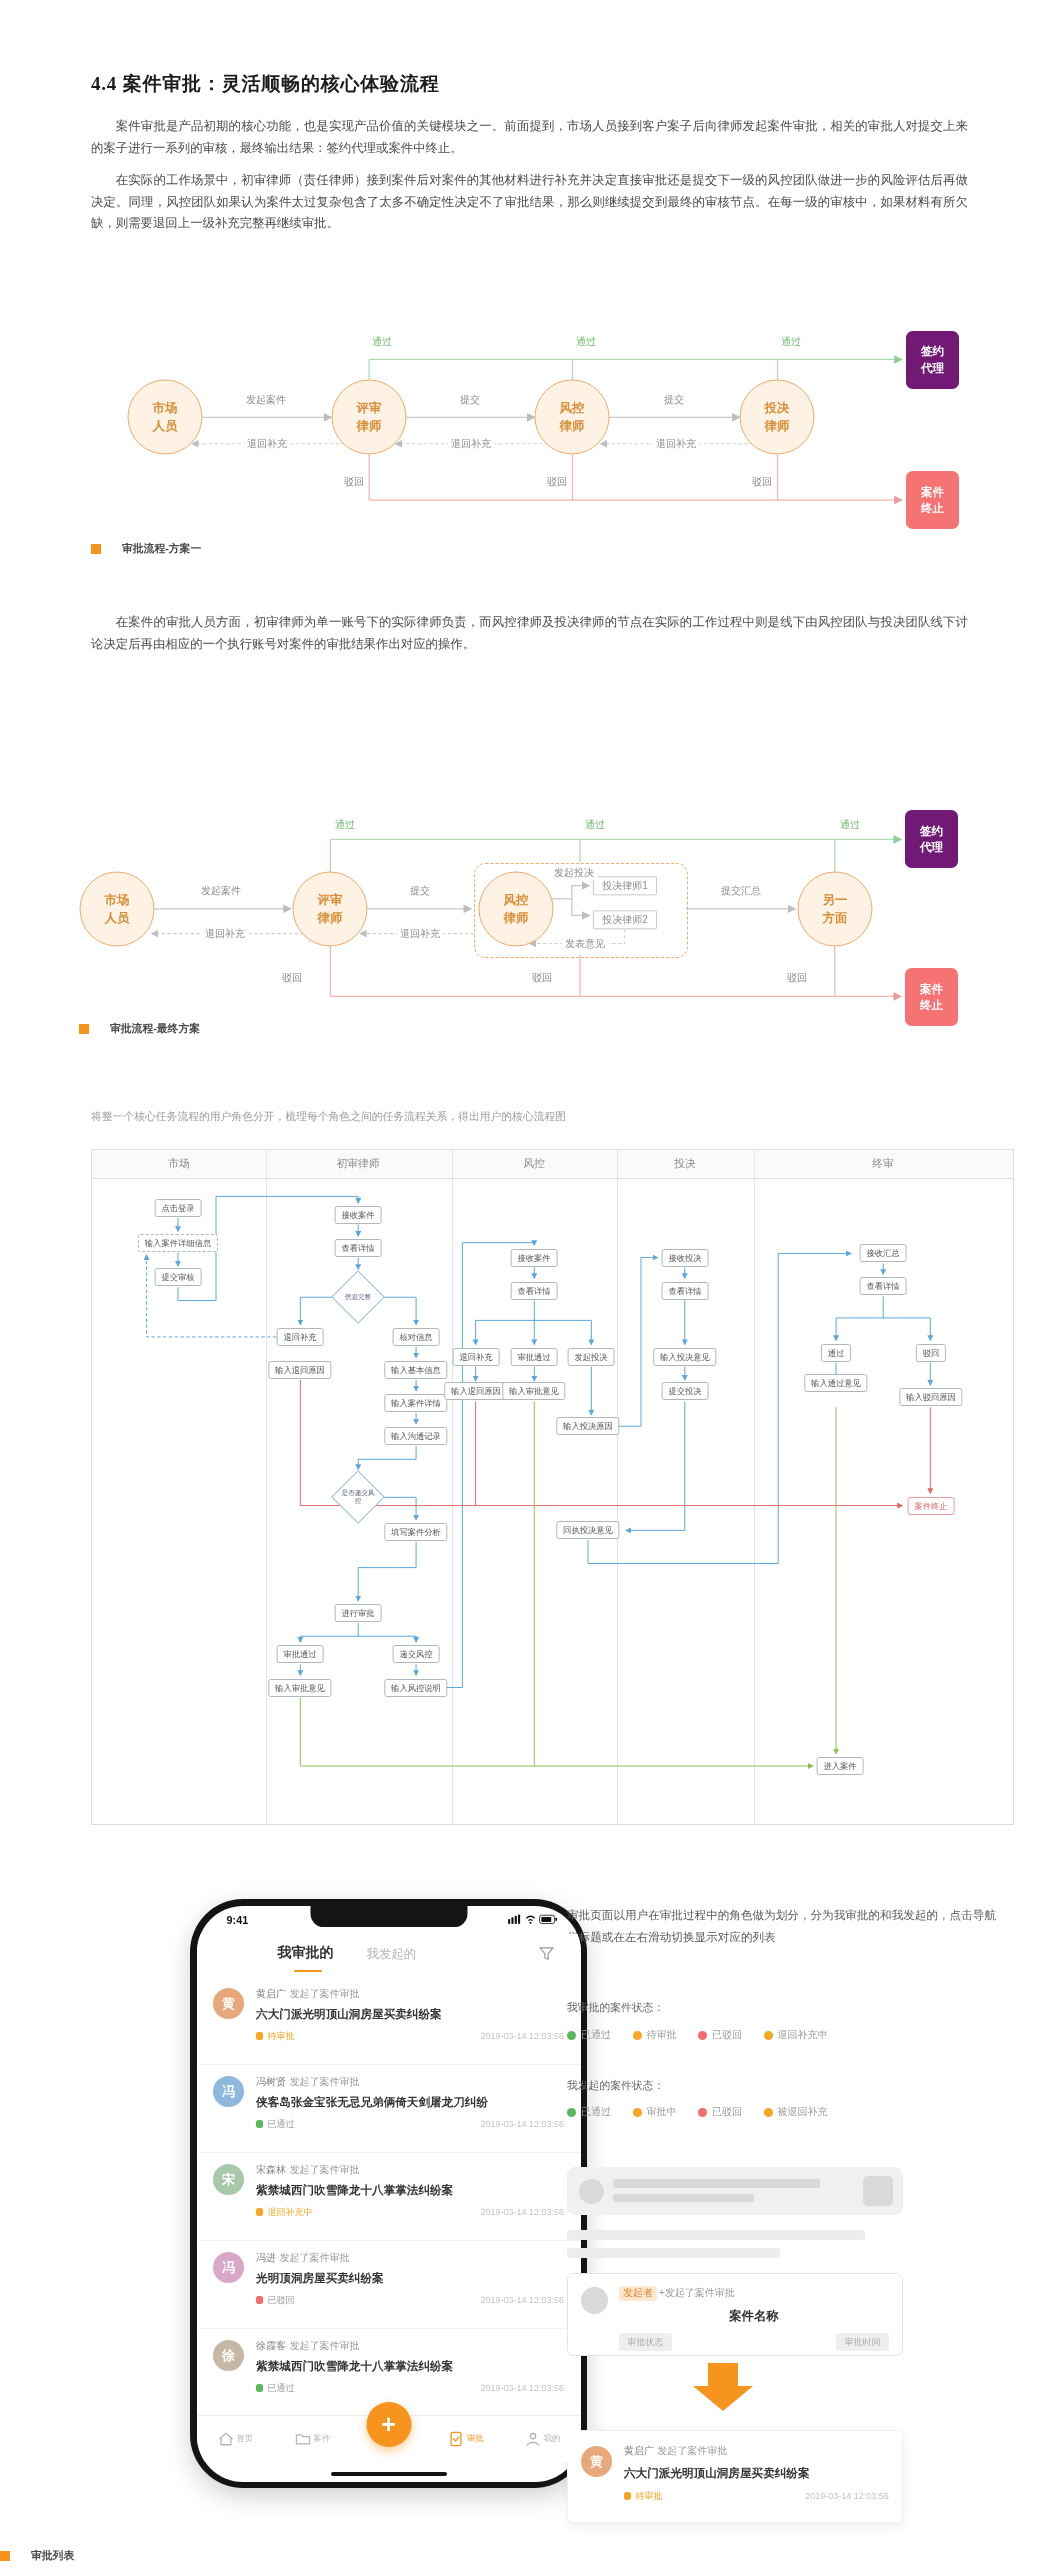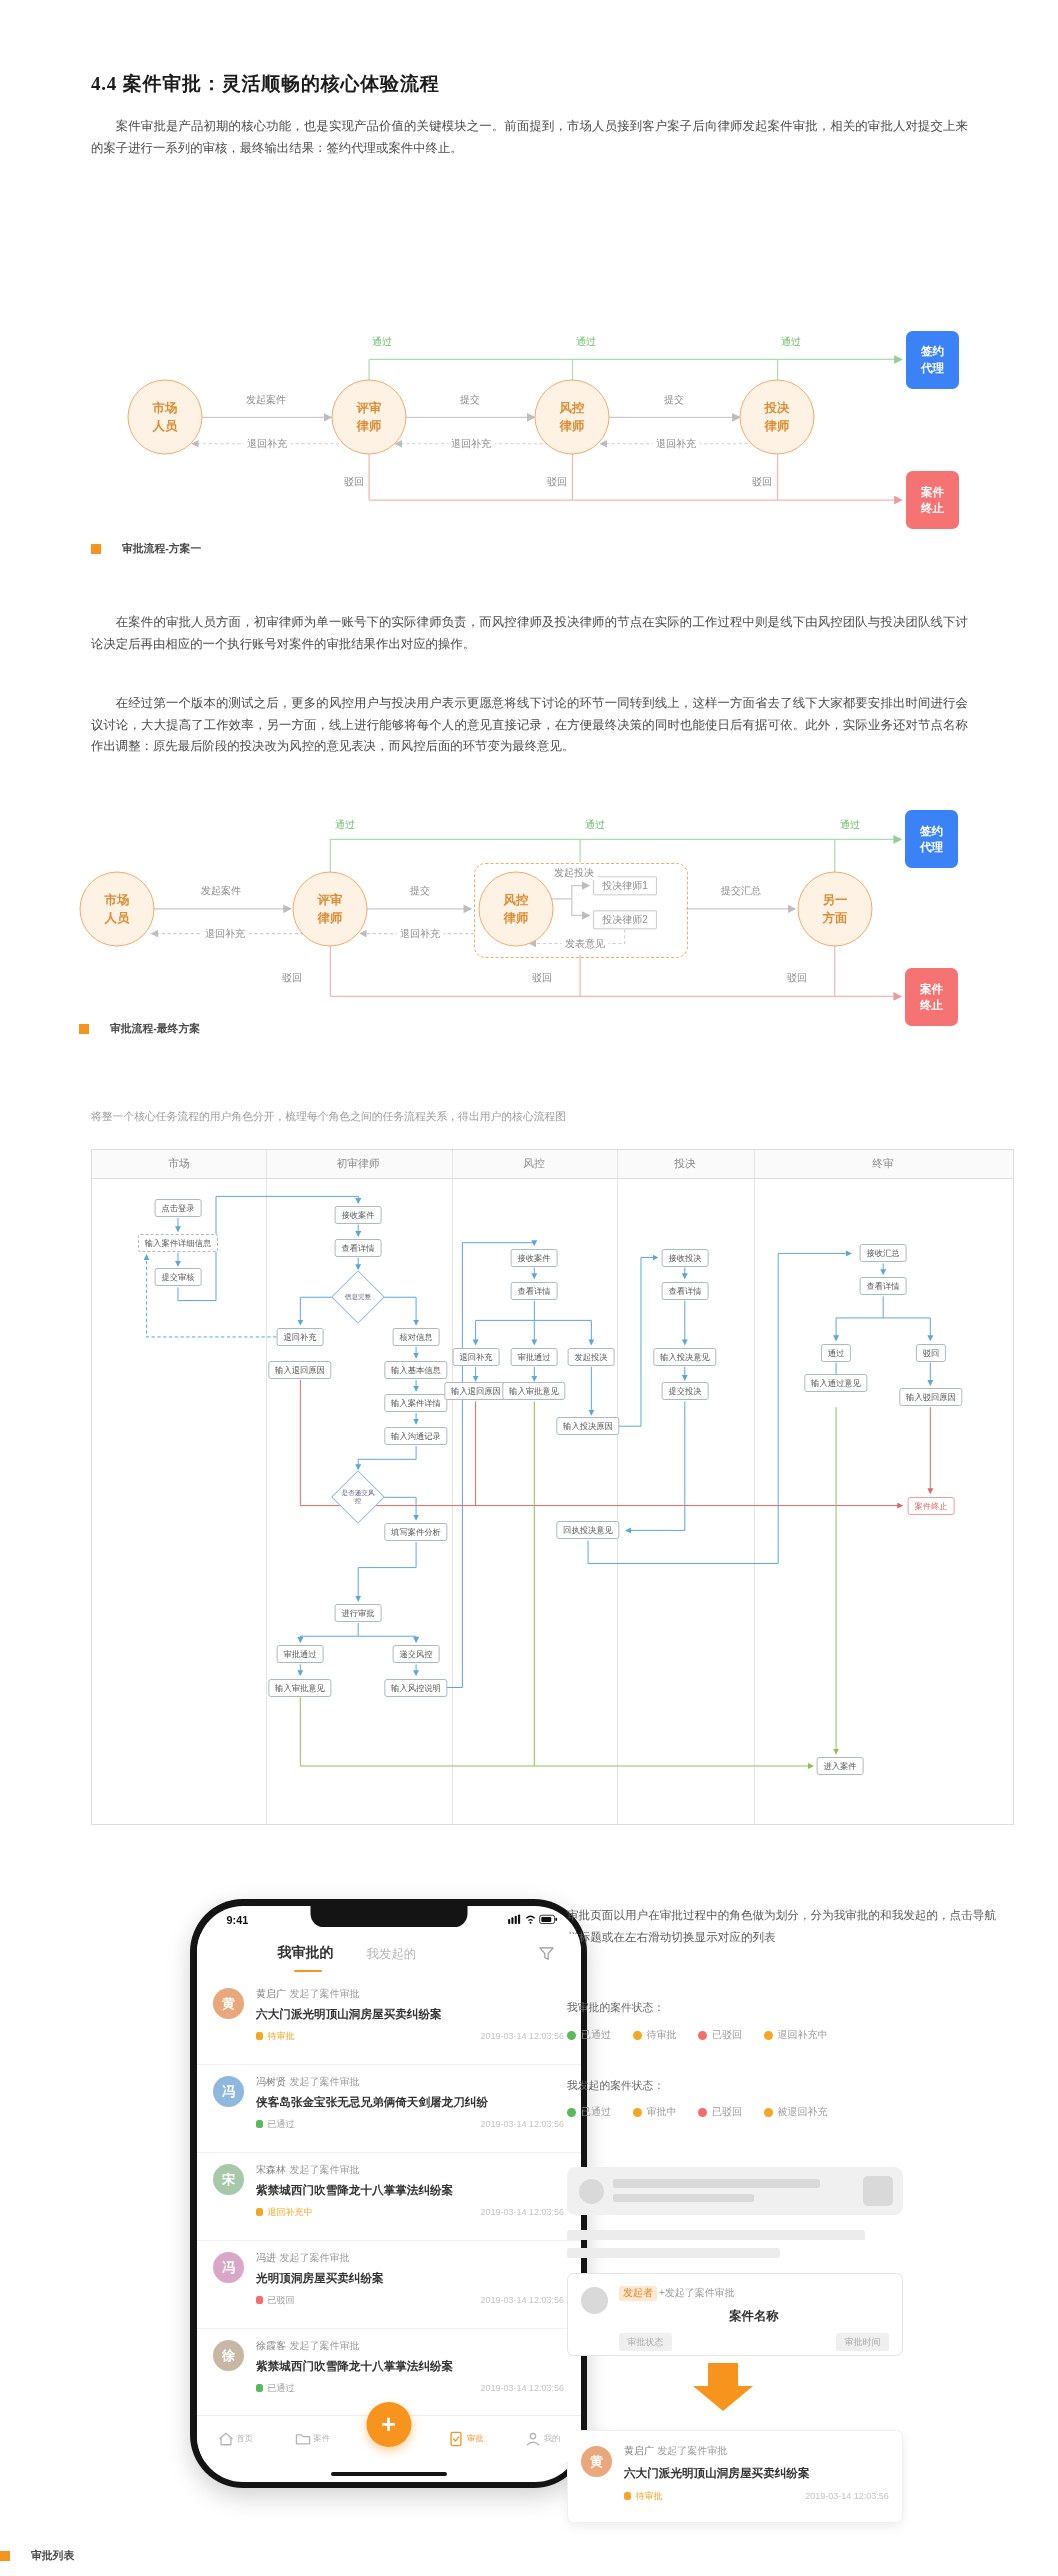--- a/index.html
+++ b/index.html
@@ -17,21 +17,21 @@
   .flow{position:absolute;}
   .flow svg{position:absolute;left:0;top:0;z-index:1;}
   .fc-circle{position:absolute;width:73px;height:73px;border-radius:50%;border:0.8px solid #F2AB6B;
              background:#FDF2E4;display:flex;align-items:center;justify-content:center;
              transform:translate(-50%,-50%);z-index:2;}
   .fc-circle span{width:28px;text-align:center;font-size:12.4px;line-height:17.4px;color:#D98E35;
                   font-weight:bold;word-break:break-all;}
   .endbox{position:absolute;width:53px;height:58px;border-radius:6.6px;display:flex;align-items:center;
           justify-content:center;z-index:2;}
   .endbox span{width:26.5px;text-align:center;font-size:11.6px;font-weight:bold;color:#fff;line-height:16.5px;word-break:break-all;}
-  .endbox.pass{background:#3b82f6;}
+  .endbox.pass{background:#701a75;}
   .endbox.fail{background:#F57373;}
   .flbl{position:absolute;transform:translate(-50%,-50%);font-size:10px;color:#8C8C8C;background:#fff;
         padding:0 3.3px;z-index:3;white-space:nowrap;}
   .flbl.green{color:#6CBB6C;}
   .dashed-group{position:absolute;border:1.7px dashed #F2AB6B;border-radius:11.6px;z-index:1;}
   .vbox{position:absolute;transform:translate(-50%,-50%);border:0.8px solid #C9C9C9;background:#fff;
         border-radius:1px;font-size:10px;color:#8C8C8C;padding:1.7px 8.3px;white-space:nowrap;z-index:2;}
   .diagram-cap{position:absolute;display:flex;align-items:center;justify-content:flex-start;gap:21px;
                font-size:10.8px;font-weight:bold;color:#4a4a4a;}
   .cap-sq{width:10px;height:10px;background:#F7941E;display:inline-block;}
@@ -125,20 +125,21 @@
               border:0.8px solid #F0F0F0;border-radius:6.6px;box-shadow:0 3.3px 11.6px rgba(0,0,0,.07);padding:13.2px 13.2px 0 56px;}
   .final-card .avatar{left:13.2px;top:15px;}
 </style>
 </head>
 <body>
 
 <div class="page">
 
   <h1 class="doc-title">4.4  案件审批：灵活顺畅的核心体验流程</h1>
   <p class="body-text" style="top:116px">案件审批是产品初期的核心功能，也是实现产品价值的关键模块之一。前面提到，市场人员接到客户案子后向律师发起案件审批，相关的审批人对提交上来的案子进行一系列的审核，最终输出结果：签约代理或案件中终止。</p>
+  <p class="body-text" style="top:170px">在实际的工作场景中，初审律师（责任律师）接到案件后对案件的其他材料进行补充并决定直接审批还是提交下一级的风控团队做进一步的风险评估后再做决定。同理，风控团队如果认为案件太过复杂包含了太多不确定性决定不了审批结果，那么则继续提交到最终的审核节点。在每一级的审核中，如果材料有所欠缺，则需要退回上一级补充完整再继续审批。</p>
 
   <div class="flow" style="left:91px;top:314px;width:877px;height:215px">
     <svg width="877" height="215" viewBox="0 0 1060 260">
       <defs>
         <marker id="m1g" markerWidth="7" markerHeight="7" refX="6" refY="3.5" orient="auto">
             <path d="M0,0 L7,3.5 L0,7 Z" fill="#BDBDBD"></path>
           </marker>
         <marker id="m1gr" markerWidth="7" markerHeight="7" refX="6" refY="3.5" orient="auto">
             <path d="M0,0 L7,3.5 L0,7 Z" fill="#8FCF93"></path>
           </marker>
@@ -199,21 +200,20 @@
     <div class="flbl" style="left:263px;top:168px">驳回</div>
     <div class="flbl" style="left:466px;top:168px">驳回</div>
     <div class="flbl" style="left:671px;top:168px">驳回</div>
   </div>
   <div class="diagram-cap" style="left:91px;top:542px;width:877px">
     <span class="cap-sq"></span>
     <span>审批流程-方案一</span>
   </div>
 
   <p class="body-text" style="top:612px">在案件的审批人员方面，初审律师为单一账号下的实际律师负责，而风控律师及投决律师的节点在实际的工作过程中则是线下由风控团队与投决团队线下讨论决定后再由相应的一个执行账号对案件的审批结果作出对应的操作。</p>
-  <p class="body-text" style="top:693px">在经过第一个版本的测试之后，更多的风控用户与投决用户表示更愿意将线下讨论的环节一同转到线上，这样一方面省去了线下大家都要安排出时间进行会议讨论，大大提高了工作效率，另一方面，线上进行能够将每个人的意见直接记录，在方便最终决策的同时也能使日后有据可依。此外，实际业务还对节点名称作出调整：原先最后阶段的投决改为风控的意见表决，而风控后面的环节变为最终意见。</p>
 
   <div class="flow" style="left:79px;top:798px;width:893px;height:215px">
     <svg width="893" height="215" viewBox="0 0 1080 260">
       <defs>
         <marker id="m2g" markerWidth="7" markerHeight="7" refX="6" refY="3.5" orient="auto">
             <path d="M0,0 L7,3.5 L0,7 Z" fill="#BDBDBD"></path>
           </marker>
         <marker id="m2gr" markerWidth="7" markerHeight="7" refX="6" refY="3.5" orient="auto">
             <path d="M0,0 L7,3.5 L0,7 Z" fill="#8FCF93"></path>
           </marker>

